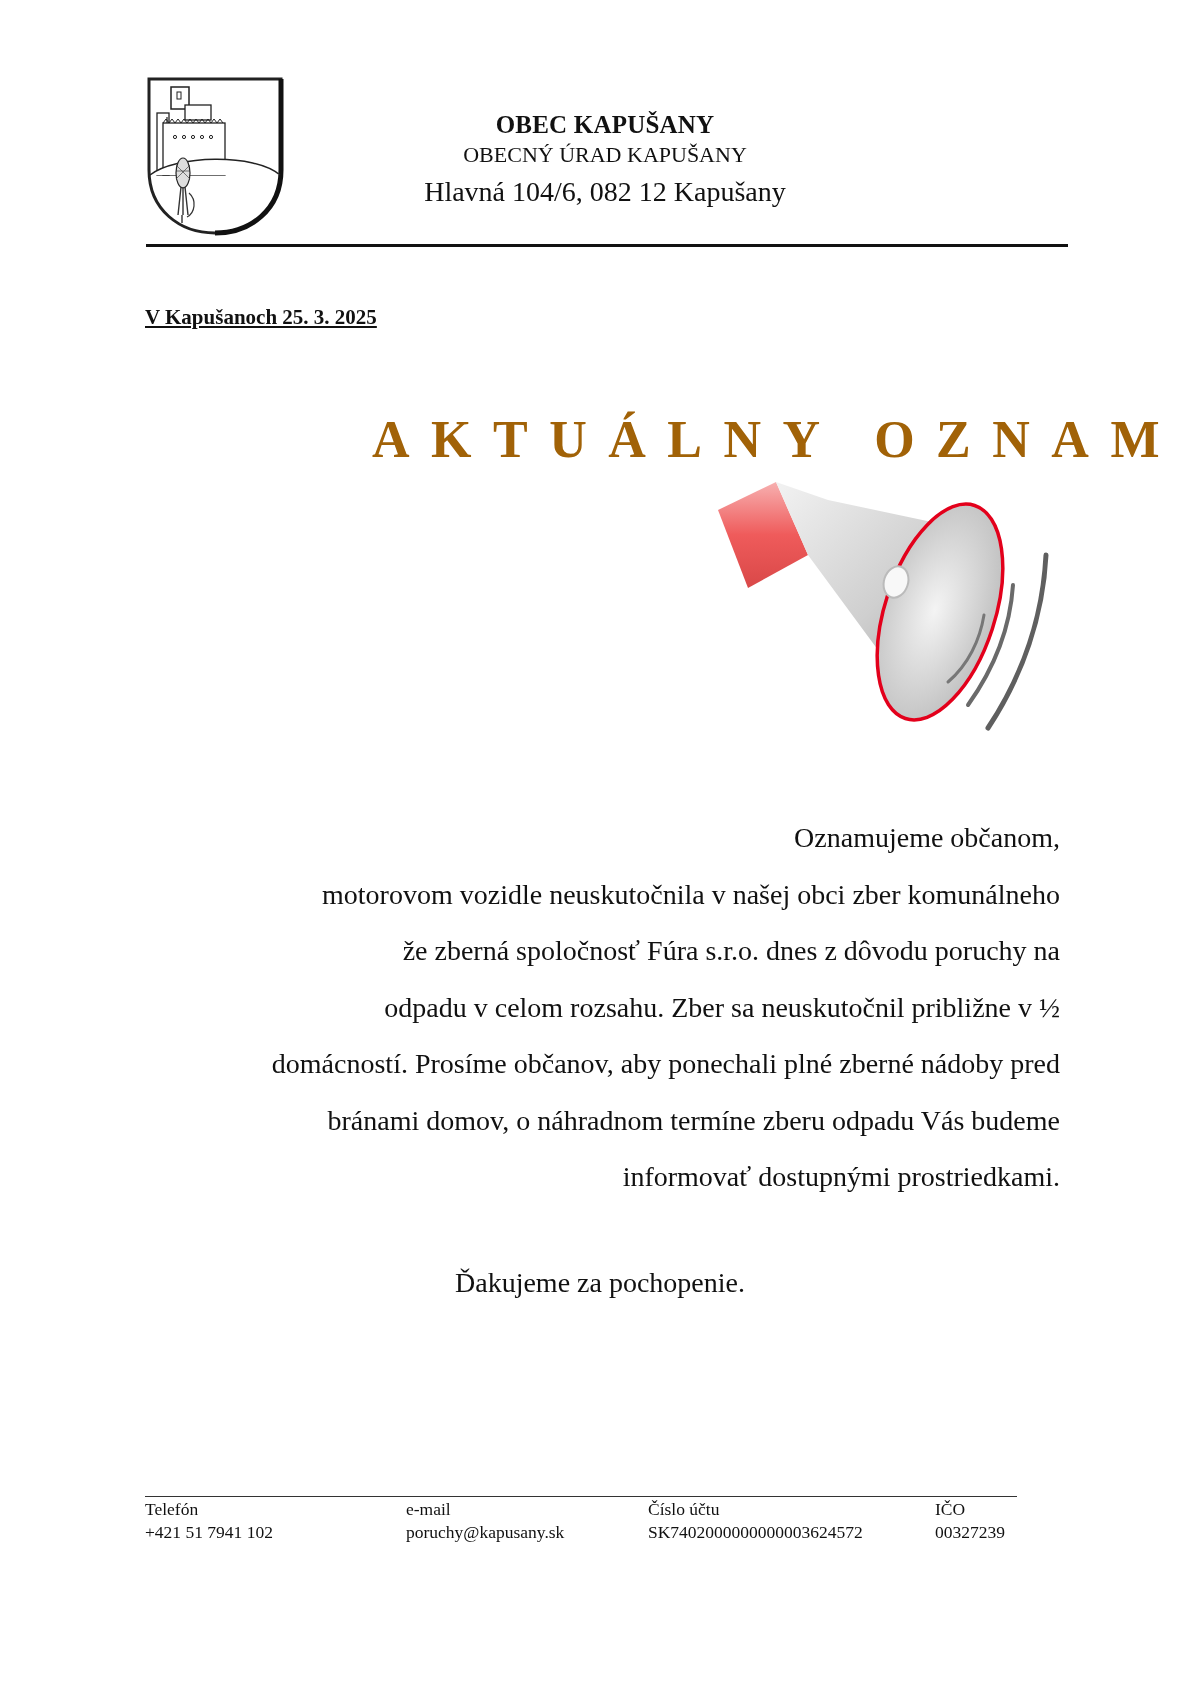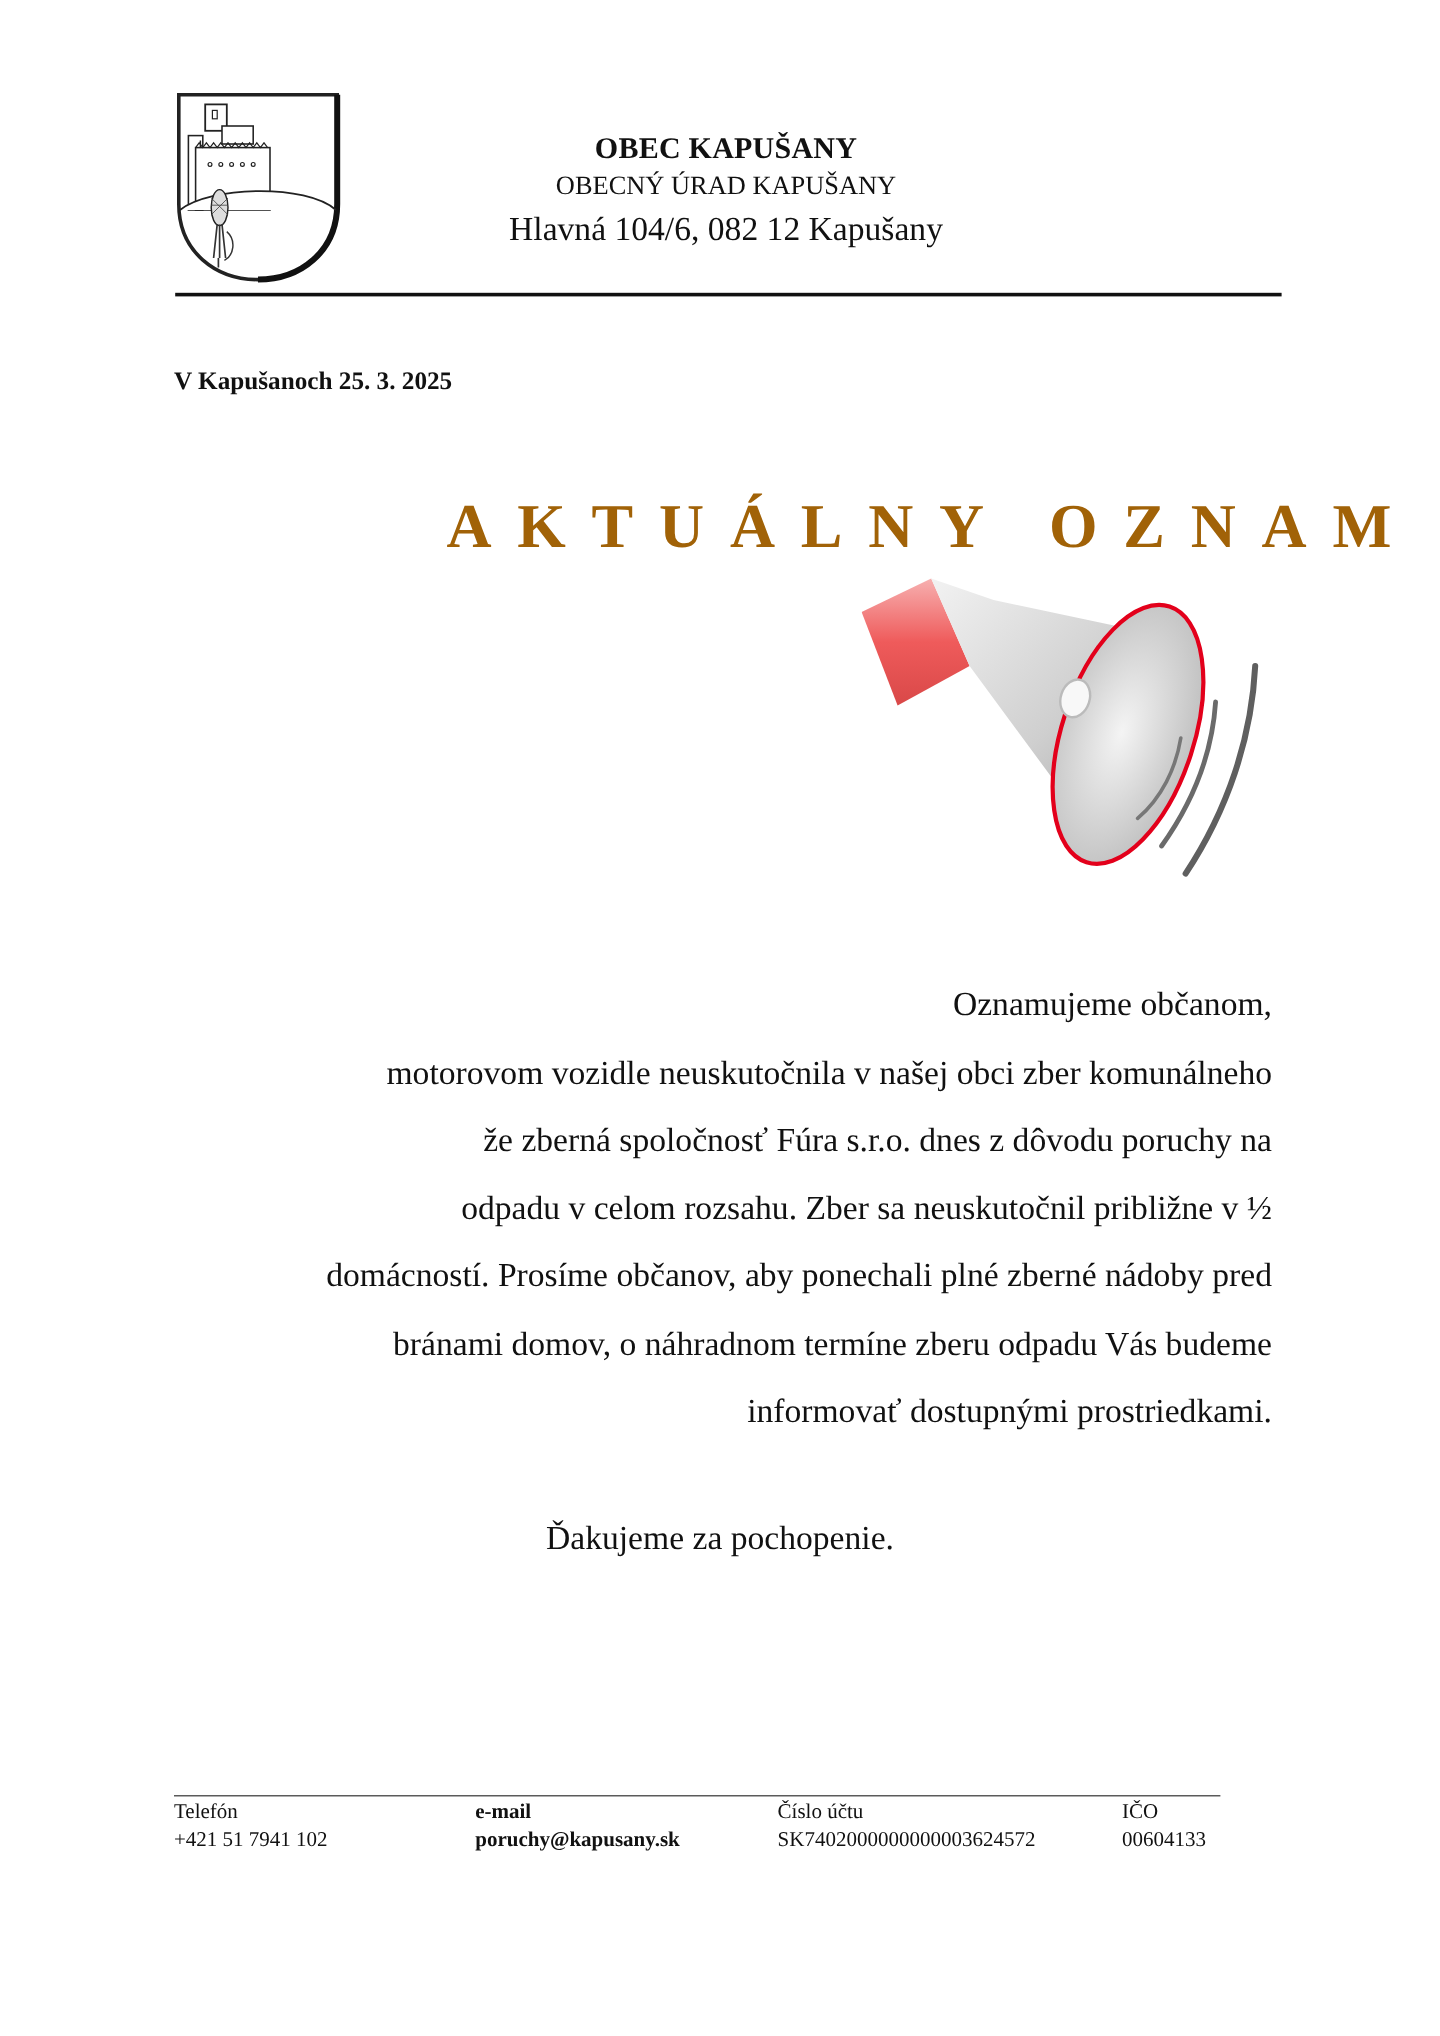--- a/index.html
+++ b/index.html
@@ -4,21 +4,21 @@
 <style>
   html, body { margin:0; padding:0; background:#fff; }
   body { width:1200px; height:1697px; position:relative; overflow:hidden; font-family:"Liberation Serif", serif; color:#111; }
   .abs { position:absolute; }
   .logo { left:145px; top:75px; width:142px; height:162px; }
   .hdr { left:300px; width:610px; text-align:center;margin-top:11px; }
   .h1 { top:100px; font-size:25px; font-weight:bold; letter-spacing:0.2px; }
   .h2 { top:131px; font-size:22px; }
   .h3 { top:165px; font-size:28px; }
   .rule { left:146px; top:244px; width:922px; height:3px; background:#111; }
-  .date { left:145px; top:305px; font-size:21px; font-weight:bold; }
+  .date { left:145px; top:305px; font-size:21px; font-weight:bold;text-decoration:underline; }
   .title { left:372px; top:410px; font-size:52px; font-weight:bold; color:#a16207; letter-spacing:21.5px; white-space:nowrap; }
   .mega { left:718px; top:470px; width:345px; height:265px; }
   .body { left:140px; width:920px; text-align:right; font-size:28px; line-height:56.5px; top:810px; }
   .body div { white-space:nowrap; }
   .thanks { left:140px; width:920px; text-align:center; top:1255px; font-size:28px;margin-top:12px; }
   .frule { left:145px; top:1496px; width:872px; height:1px; background:#333; }
   .fcol { top:1498px; font-size:17.5px; line-height:23px; }
 </style>
 </head>
 <body>
@@ -106,24 +106,24 @@
   <div>informovať dostupnými prostriedkami.</div>
 </div>
 
 <div class="abs thanks">Ďakujeme za pochopenie.</div>
 
 <div class="abs frule"></div>
 <div class="abs fcol" style="left:145px;">
   <div>Telefón</div>
   <div>+421 51 7941 102</div>
 </div>
-<div class="abs fcol" style="left:396px;font-weight:bold;">
+<div class="abs fcol" style="left:406px;">
   <div>e-mail</div>
   <div>poruchy@kapusany.sk</div>
 </div>
 <div class="abs fcol" style="left:648px;">
   <div>Číslo účtu</div>
   <div>SK7402000000000003624572</div>
 </div>
 <div class="abs fcol" style="left:935px;">
   <div>IČO</div>
-  <div>00604133</div>
+  <div>00327239</div>
 </div>
 
 </body></html>

